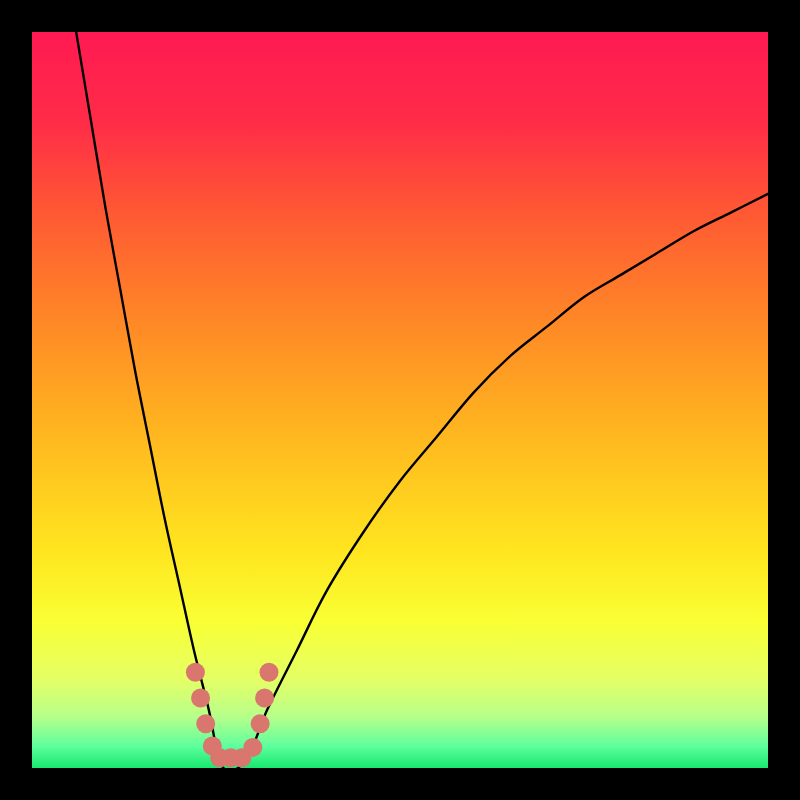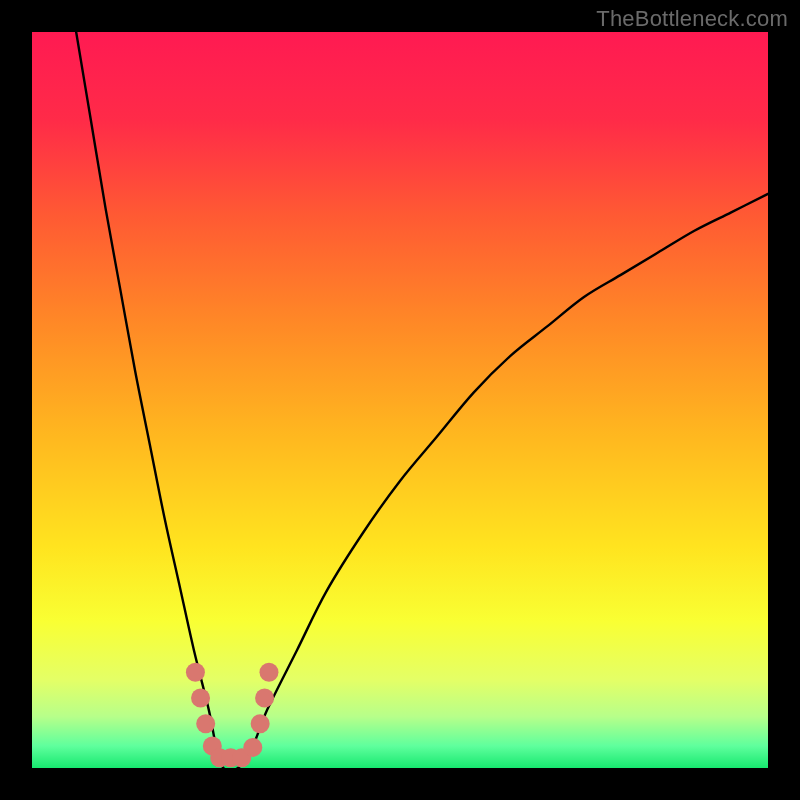--- a/index.html
+++ b/index.html
@@ -48,21 +48,20 @@
     color: #6a6a6a;
     font-size: 22px;
     letter-spacing: 0.2px;
   }
 </style>
 </head>
 <body>
 
 <div class="frame">
 
-  <div class="watermark">TheBottleneck.com</div>
 
   <div class="plot">
 
     <svg class="gradient" viewBox="0 0 736 736" preserveAspectRatio="none">
       <defs>
         <linearGradient id="bg-grad" x1="0" y1="0" x2="0" y2="1">
             <stop offset="0%" stop-color="#ff1a52"></stop>
             <stop offset="12%" stop-color="#ff2b48"></stop>
             <stop offset="25%" stop-color="#ff5a33"></stop>
             <stop offset="40%" stop-color="#ff8a26"></stop>

